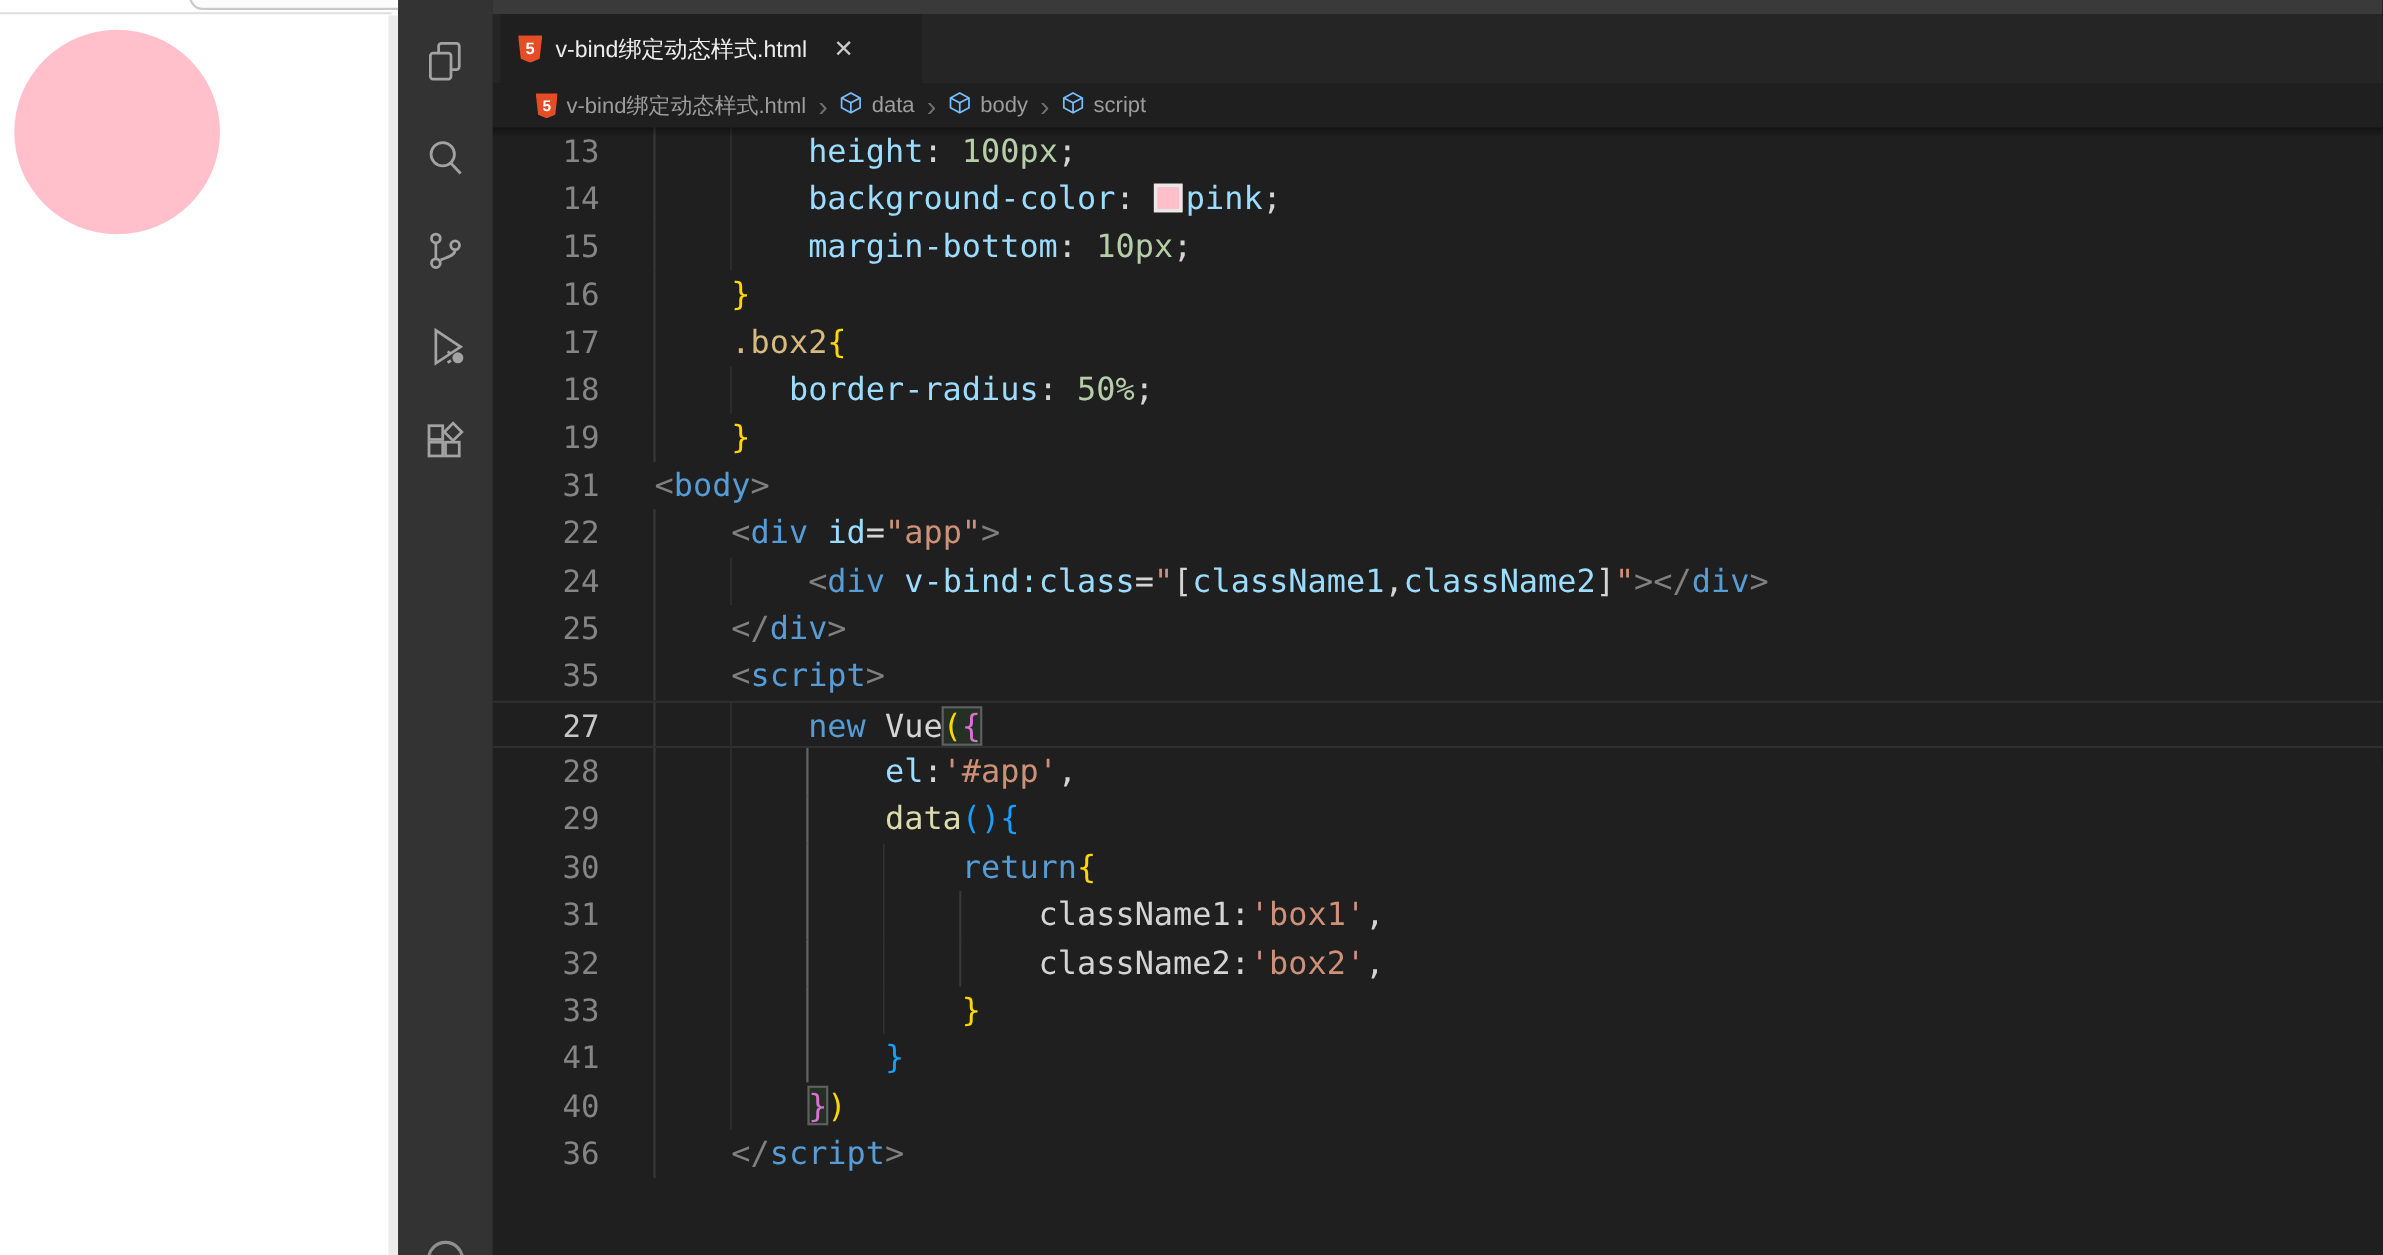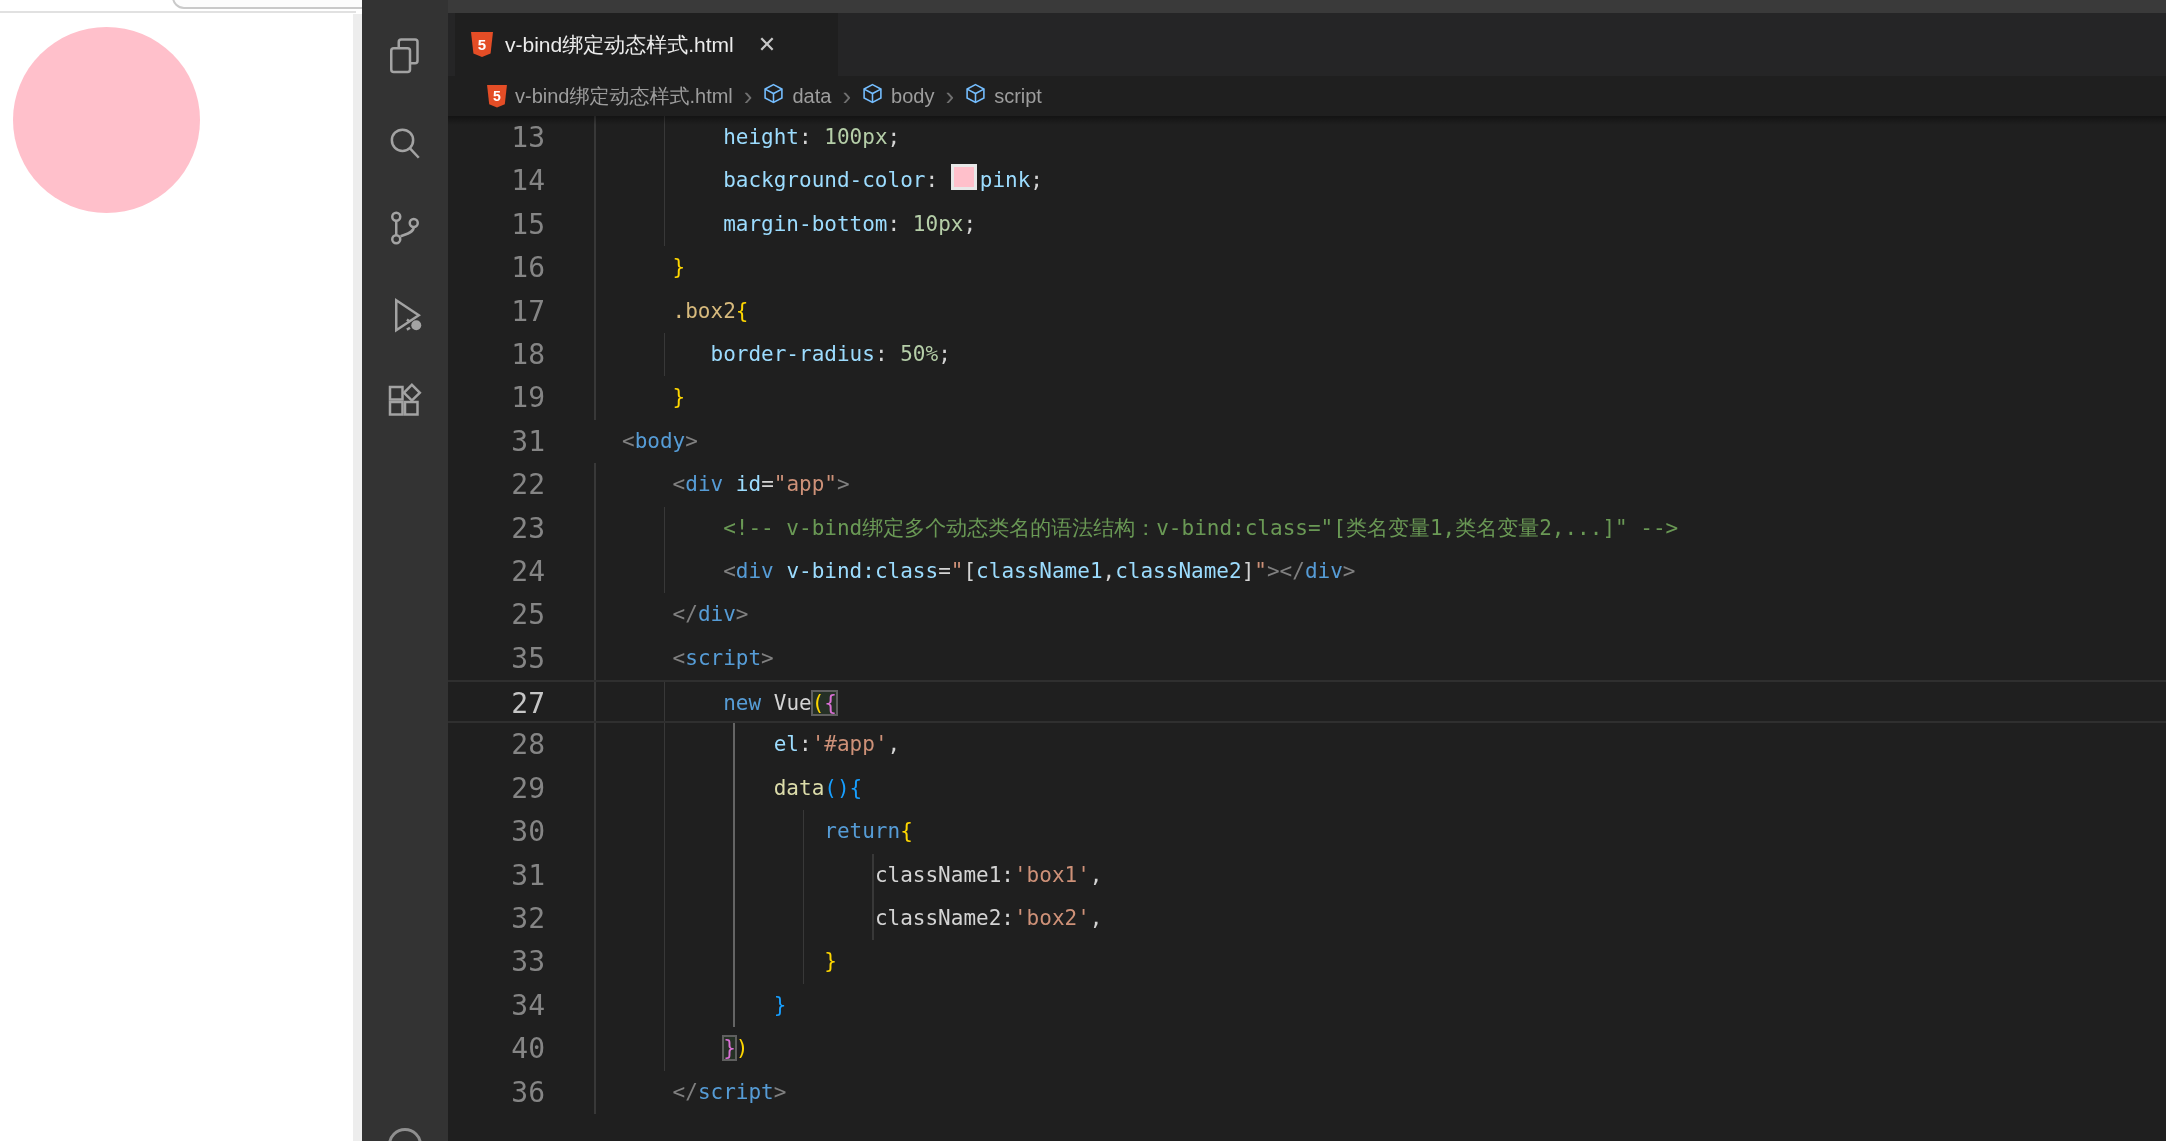--- a/index.html
+++ b/index.html
@@ -49,22 +49,22 @@
 
   
   .editor { position:absolute; left:448px; right:0; top:116px; bottom:0; background:#1f1f1f; }
   .editor::before { content:""; position:absolute; left:0; right:0; top:0; height:9px; z-index:5;
                     background:linear-gradient(to bottom, rgba(0,0,0,0.38), rgba(0,0,0,0)); }
   .code-row { position:relative; height:43.4px; line-height:43.4px; white-space:nowrap; }
   .code-row.active-line { border-top:2px solid #2f2f2f; border-bottom:2px solid #2f2f2f; }
   .line-no { display:inline-block; width:97px; text-align:right; vertical-align:top;
              color:#858585; font-family:"DejaVu Sans Mono", monospace; font-size:28px; }
   .active-line .line-no { color:#c6c6c6; }
-  .code-text { display:inline-block; vertical-align:top; margin-left:77px; white-space:pre;
-               font-family:"DejaVu Sans Mono", monospace; font-size:21px; }
+  .code-text { display:inline-block; vertical-align:top; margin-left:50px; white-space:pre;
+               font-family:"DejaVu Sans Mono", monospace; font-size:29px; }
   .indent-guide { position:absolute; top:0; bottom:0; width:1.5px; background:#383838; }
   .indent-guide.active { background:#646464; }
   .bracket-match { outline:2px solid #5f5f5f; outline-offset:-1px; background:rgba(60,110,60,0.22); }
   .swatch { display:inline-block; width:26px; height:26px; border:3px solid #e8e8e8;
             vertical-align:-3px; margin-right:3px; }
 </style>
 </head>
 <body>
 
 <div class="browser-pane">
@@ -169,28 +169,27 @@
   <div id="code-lines">
       <div class="code-row"><div class="indent-guide" style="left: 146px;"></div><div class="indent-guide" style="left: 215.6px;"></div><span class="line-no">13</span><span class="code-text"><span style="color: rgb(212, 212, 212);">        </span><span style="color: rgb(156, 220, 254);">height</span><span style="color: rgb(212, 212, 212);">:</span><span style="color: rgb(212, 212, 212);"> </span><span style="color: rgb(181, 206, 168);">100px</span><span style="color: rgb(212, 212, 212);">;</span></span></div>
       <div class="code-row"><div class="indent-guide" style="left: 146px;"></div><div class="indent-guide" style="left: 215.6px;"></div><span class="line-no">14</span><span class="code-text"><span style="color: rgb(212, 212, 212);">        </span><span style="color: rgb(156, 220, 254);">background-color</span><span style="color: rgb(212, 212, 212);">:</span><span style="color: rgb(212, 212, 212);"> </span><span class="swatch" style="background: rgb(255, 192, 203); border-color: rgb(232, 232, 232);"></span><span style="color: rgb(156, 220, 254);">pink</span><span style="color: rgb(212, 212, 212);">;</span></span></div>
       <div class="code-row"><div class="indent-guide" style="left: 146px;"></div><div class="indent-guide" style="left: 215.6px;"></div><span class="line-no">15</span><span class="code-text"><span style="color: rgb(212, 212, 212);">        </span><span style="color: rgb(156, 220, 254);">margin-bottom</span><span style="color: rgb(212, 212, 212);">:</span><span style="color: rgb(212, 212, 212);"> </span><span style="color: rgb(181, 206, 168);">10px</span><span style="color: rgb(212, 212, 212);">;</span></span></div>
       <div class="code-row"><div class="indent-guide" style="left: 146px;"></div><span class="line-no">16</span><span class="code-text"><span style="color: rgb(212, 212, 212);">    </span><span style="color: rgb(255, 215, 0);">}</span></span></div>
       <div class="code-row"><div class="indent-guide" style="left: 146px;"></div><span class="line-no">17</span><span class="code-text"><span style="color: rgb(212, 212, 212);">    </span><span style="color: rgb(215, 186, 125);">.box2</span><span style="color: rgb(255, 215, 0);">{</span></span></div>
       <div class="code-row"><div class="indent-guide" style="left: 146px;"></div><div class="indent-guide" style="left: 215.6px;"></div><span class="line-no">18</span><span class="code-text"><span style="color: rgb(212, 212, 212);">       </span><span style="color: rgb(156, 220, 254);">border-radius</span><span style="color: rgb(212, 212, 212);">:</span><span style="color: rgb(212, 212, 212);"> </span><span style="color: rgb(181, 206, 168);">50%</span><span style="color: rgb(212, 212, 212);">;</span></span></div>
       <div class="code-row"><div class="indent-guide" style="left: 146px;"></div><span class="line-no">19</span><span class="code-text"><span style="color: rgb(212, 212, 212);">    </span><span style="color: rgb(255, 215, 0);">}</span></span></div>
       <div class="code-row"><span class="line-no">31</span><span class="code-text"><span style="color: rgb(128, 128, 128);">&lt;</span><span style="color: rgb(86, 156, 214);">body</span><span style="color: rgb(128, 128, 128);">&gt;</span></span></div>
       <div class="code-row"><div class="indent-guide" style="left: 146px;"></div><span class="line-no">22</span><span class="code-text"><span style="color: rgb(212, 212, 212);">    </span><span style="color: rgb(128, 128, 128);">&lt;</span><span style="color: rgb(86, 156, 214);">div</span><span style="color: rgb(212, 212, 212);"> </span><span style="color: rgb(156, 220, 254);">id</span><span style="color: rgb(212, 212, 212);">=</span><span style="color: rgb(206, 145, 120);">"app"</span><span style="color: rgb(128, 128, 128);">&gt;</span></span></div>
-      <div class="code-row"><div class="indent-guide" style="left: 146px;"></div><div class="indent-guide" style="left: 215.6px;"></div><span class="line-no">23</span><span class="code-text"><span style="color: rgb(212, 212, 212);">        </span><span style="color: rgb(106, 153, 85);">&lt;!-- v-bind绑定多个动态类名的语法结构：v-bind:class="[类名变量1,类名变量2,...]" --&gt;</span></span></div>
       <div class="code-row"><div class="indent-guide" style="left: 146px;"></div><div class="indent-guide" style="left: 215.6px;"></div><span class="line-no">24</span><span class="code-text"><span style="color: rgb(212, 212, 212);">        </span><span style="color: rgb(128, 128, 128);">&lt;</span><span style="color: rgb(86, 156, 214);">div</span><span style="color: rgb(212, 212, 212);"> </span><span style="color: rgb(156, 220, 254);">v-bind:class</span><span style="color: rgb(212, 212, 212);">=</span><span style="color: rgb(206, 145, 120);">"</span><span style="color: rgb(212, 212, 212);">[</span><span style="color: rgb(156, 220, 254);">className1</span><span style="color: rgb(212, 212, 212);">,</span><span style="color: rgb(156, 220, 254);">className2</span><span style="color: rgb(212, 212, 212);">]</span><span style="color: rgb(206, 145, 120);">"</span><span style="color: rgb(128, 128, 128);">&gt;</span><span style="color: rgb(128, 128, 128);">&lt;/</span><span style="color: rgb(86, 156, 214);">div</span><span style="color: rgb(128, 128, 128);">&gt;</span></span></div>
       <div class="code-row"><div class="indent-guide" style="left: 146px;"></div><span class="line-no">25</span><span class="code-text"><span style="color: rgb(212, 212, 212);">    </span><span style="color: rgb(128, 128, 128);">&lt;/</span><span style="color: rgb(86, 156, 214);">div</span><span style="color: rgb(128, 128, 128);">&gt;</span></span></div>
       <div class="code-row"><div class="indent-guide" style="left: 146px;"></div><span class="line-no">35</span><span class="code-text"><span style="color: rgb(212, 212, 212);">    </span><span style="color: rgb(128, 128, 128);">&lt;</span><span style="color: rgb(86, 156, 214);">script</span><span style="color: rgb(128, 128, 128);">&gt;</span></span></div>
       <div class="code-row active-line"><div class="indent-guide" style="left: 146px;"></div><div class="indent-guide" style="left: 215.6px;"></div><span class="line-no">27</span><span class="code-text"><span style="color: rgb(212, 212, 212);">        </span><span style="color: rgb(86, 156, 214);">new</span><span style="color: rgb(212, 212, 212);"> </span><span style="color: rgb(212, 212, 212);">Vue</span><span class="bracket-match"><span style="color: rgb(255, 215, 0);">(</span><span style="color: rgb(218, 112, 214);">{</span></span></span></div>
       <div class="code-row"><div class="indent-guide" style="left: 146px;"></div><div class="indent-guide" style="left: 215.6px;"></div><div class="indent-guide active" style="left: 285.2px;"></div><span class="line-no">28</span><span class="code-text"><span style="color: rgb(212, 212, 212);">            </span><span style="color: rgb(156, 220, 254);">el</span><span style="color: rgb(212, 212, 212);">:</span><span style="color: rgb(206, 145, 120);">'#app'</span><span style="color: rgb(212, 212, 212);">,</span></span></div>
       <div class="code-row"><div class="indent-guide" style="left: 146px;"></div><div class="indent-guide" style="left: 215.6px;"></div><div class="indent-guide active" style="left: 285.2px;"></div><span class="line-no">29</span><span class="code-text"><span style="color: rgb(212, 212, 212);">            </span><span style="color: rgb(220, 220, 170);">data</span><span style="color: rgb(23, 159, 255);">(</span><span style="color: rgb(23, 159, 255);">)</span><span style="color: rgb(23, 159, 255);">{</span></span></div>
       <div class="code-row"><div class="indent-guide" style="left: 146px;"></div><div class="indent-guide" style="left: 215.6px;"></div><div class="indent-guide active" style="left: 285.2px;"></div><div class="indent-guide" style="left: 354.8px;"></div><span class="line-no">30</span><span class="code-text"><span style="color: rgb(212, 212, 212);">                </span><span style="color: rgb(86, 156, 214);">return</span><span style="color: rgb(255, 215, 0);">{</span></span></div>
       <div class="code-row"><div class="indent-guide" style="left: 146px;"></div><div class="indent-guide" style="left: 215.6px;"></div><div class="indent-guide active" style="left: 285.2px;"></div><div class="indent-guide" style="left: 354.8px;"></div><div class="indent-guide" style="left: 424.4px;"></div><span class="line-no">31</span><span class="code-text"><span style="color: rgb(212, 212, 212);">                    </span><span style="color: rgb(212, 212, 212);">className1</span><span style="color: rgb(212, 212, 212);">:</span><span style="color: rgb(206, 145, 120);">'box1'</span><span style="color: rgb(212, 212, 212);">,</span></span></div>
       <div class="code-row"><div class="indent-guide" style="left: 146px;"></div><div class="indent-guide" style="left: 215.6px;"></div><div class="indent-guide active" style="left: 285.2px;"></div><div class="indent-guide" style="left: 354.8px;"></div><div class="indent-guide" style="left: 424.4px;"></div><span class="line-no">32</span><span class="code-text"><span style="color: rgb(212, 212, 212);">                    </span><span style="color: rgb(212, 212, 212);">className2</span><span style="color: rgb(212, 212, 212);">:</span><span style="color: rgb(206, 145, 120);">'box2'</span><span style="color: rgb(212, 212, 212);">,</span></span></div>
       <div class="code-row"><div class="indent-guide" style="left: 146px;"></div><div class="indent-guide" style="left: 215.6px;"></div><div class="indent-guide active" style="left: 285.2px;"></div><div class="indent-guide" style="left: 354.8px;"></div><span class="line-no">33</span><span class="code-text"><span style="color: rgb(212, 212, 212);">                </span><span style="color: rgb(255, 215, 0);">}</span></span></div>
-      <div class="code-row"><div class="indent-guide" style="left: 146px;"></div><div class="indent-guide" style="left: 215.6px;"></div><div class="indent-guide active" style="left: 285.2px;"></div><span class="line-no">34</span><span class="code-text"><span style="color: rgb(212, 212, 212);">            </span><span style="color: rgb(23, 159, 255);">}</span></span></div>
+      <div class="code-row"><div class="indent-guide" style="left: 146px;"></div><div class="indent-guide" style="left: 215.6px;"></div><div class="indent-guide active" style="left: 285.2px;"></div><span class="line-no">41</span><span class="code-text"><span style="color: rgb(212, 212, 212);">            </span><span style="color: rgb(23, 159, 255);">}</span></span></div>
       <div class="code-row"><div class="indent-guide" style="left: 146px;"></div><div class="indent-guide" style="left: 215.6px;"></div><span class="line-no">40</span><span class="code-text"><span style="color: rgb(212, 212, 212);">        </span><span class="bracket-match"><span style="color: rgb(218, 112, 214);">}</span></span><span style="color: rgb(255, 215, 0);">)</span></span></div>
       <div class="code-row"><div class="indent-guide" style="left: 146px;"></div><span class="line-no">36</span><span class="code-text"><span style="color: rgb(212, 212, 212);">    </span><span style="color: rgb(128, 128, 128);">&lt;/</span><span style="color: rgb(86, 156, 214);">script</span><span style="color: rgb(128, 128, 128);">&gt;</span></span></div>
     </div>
 </div>
 
 </body></html>

